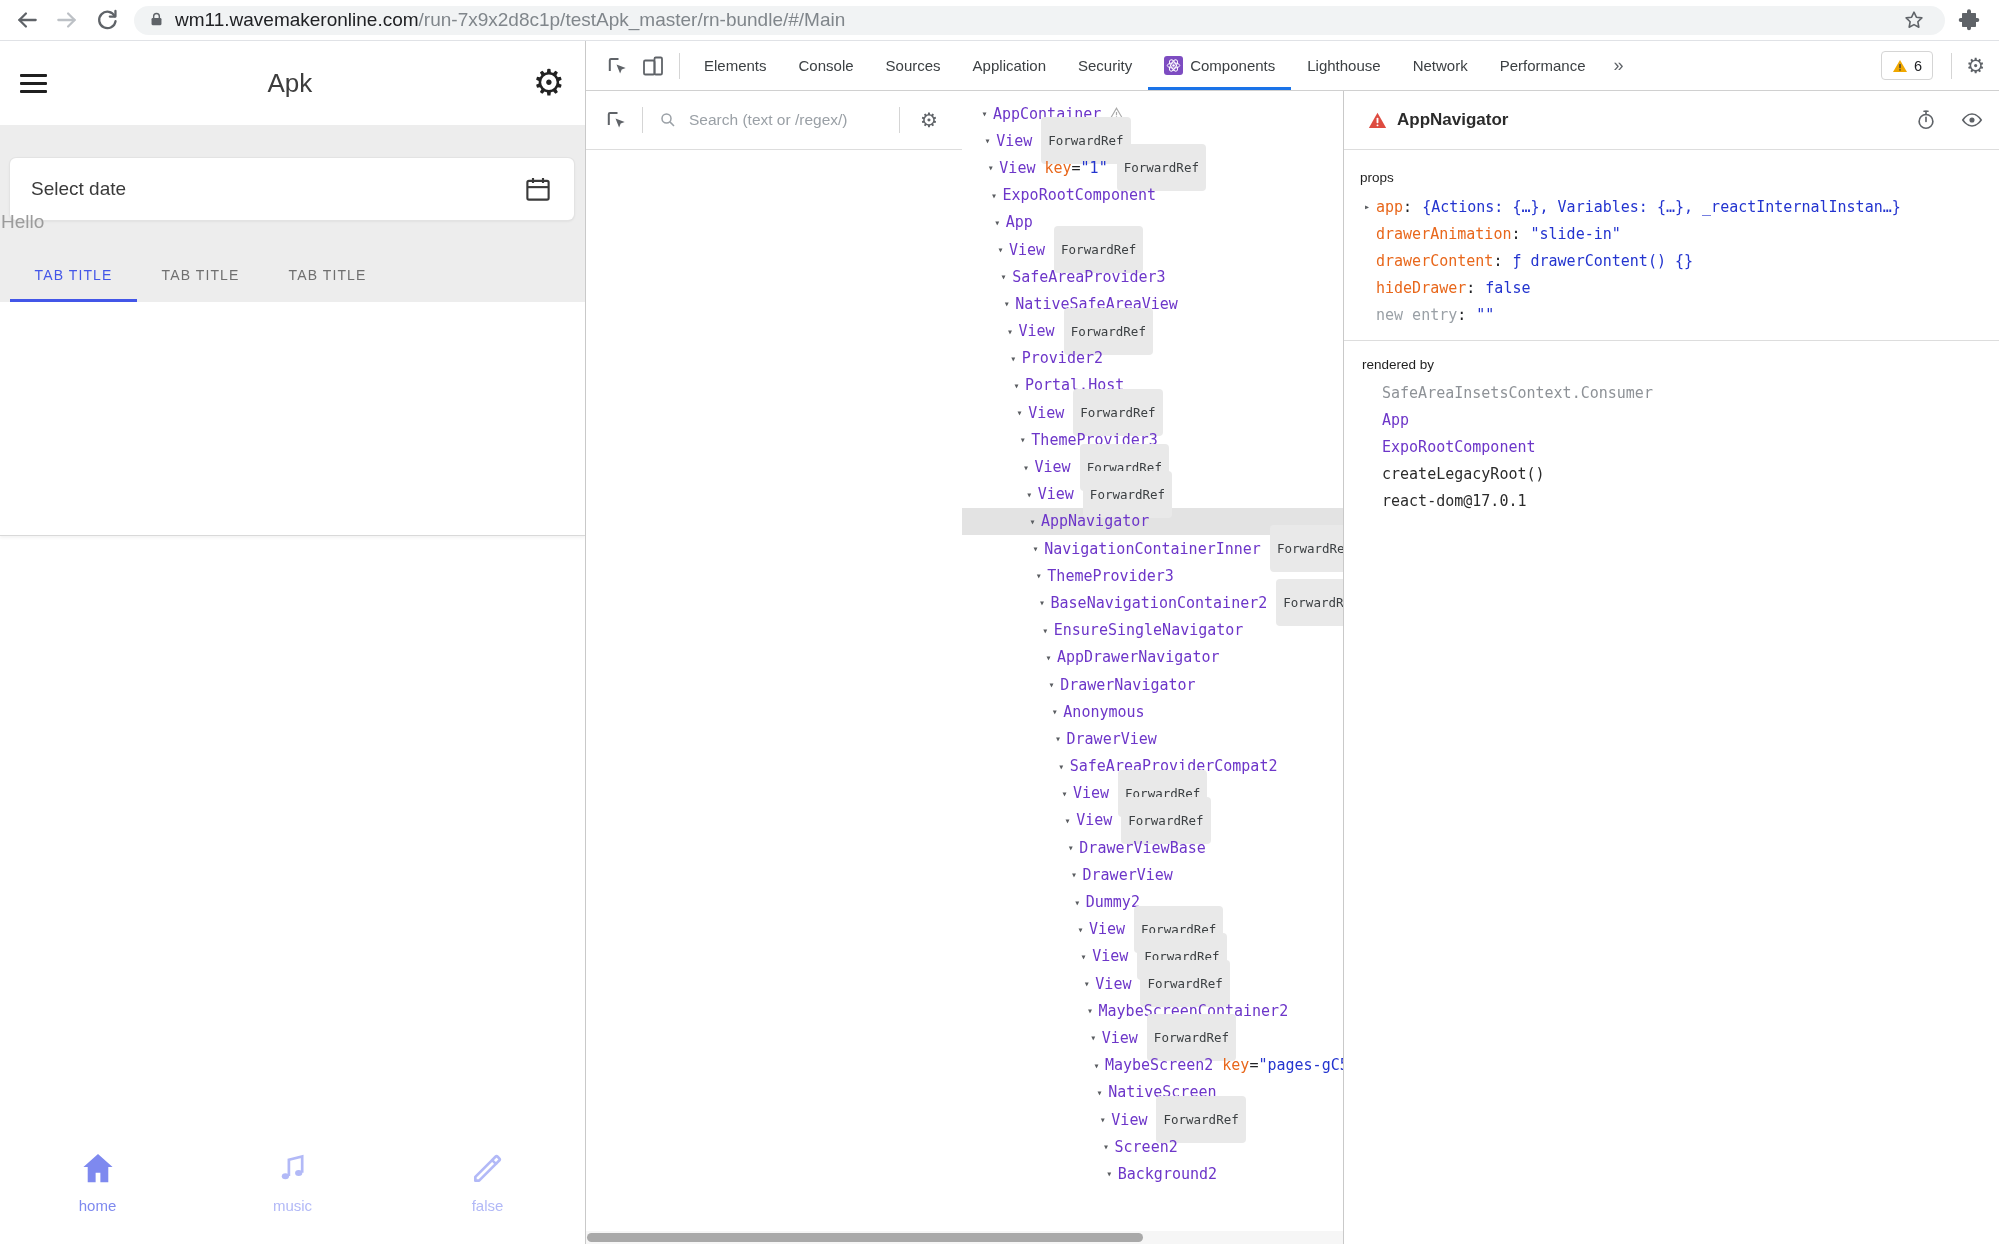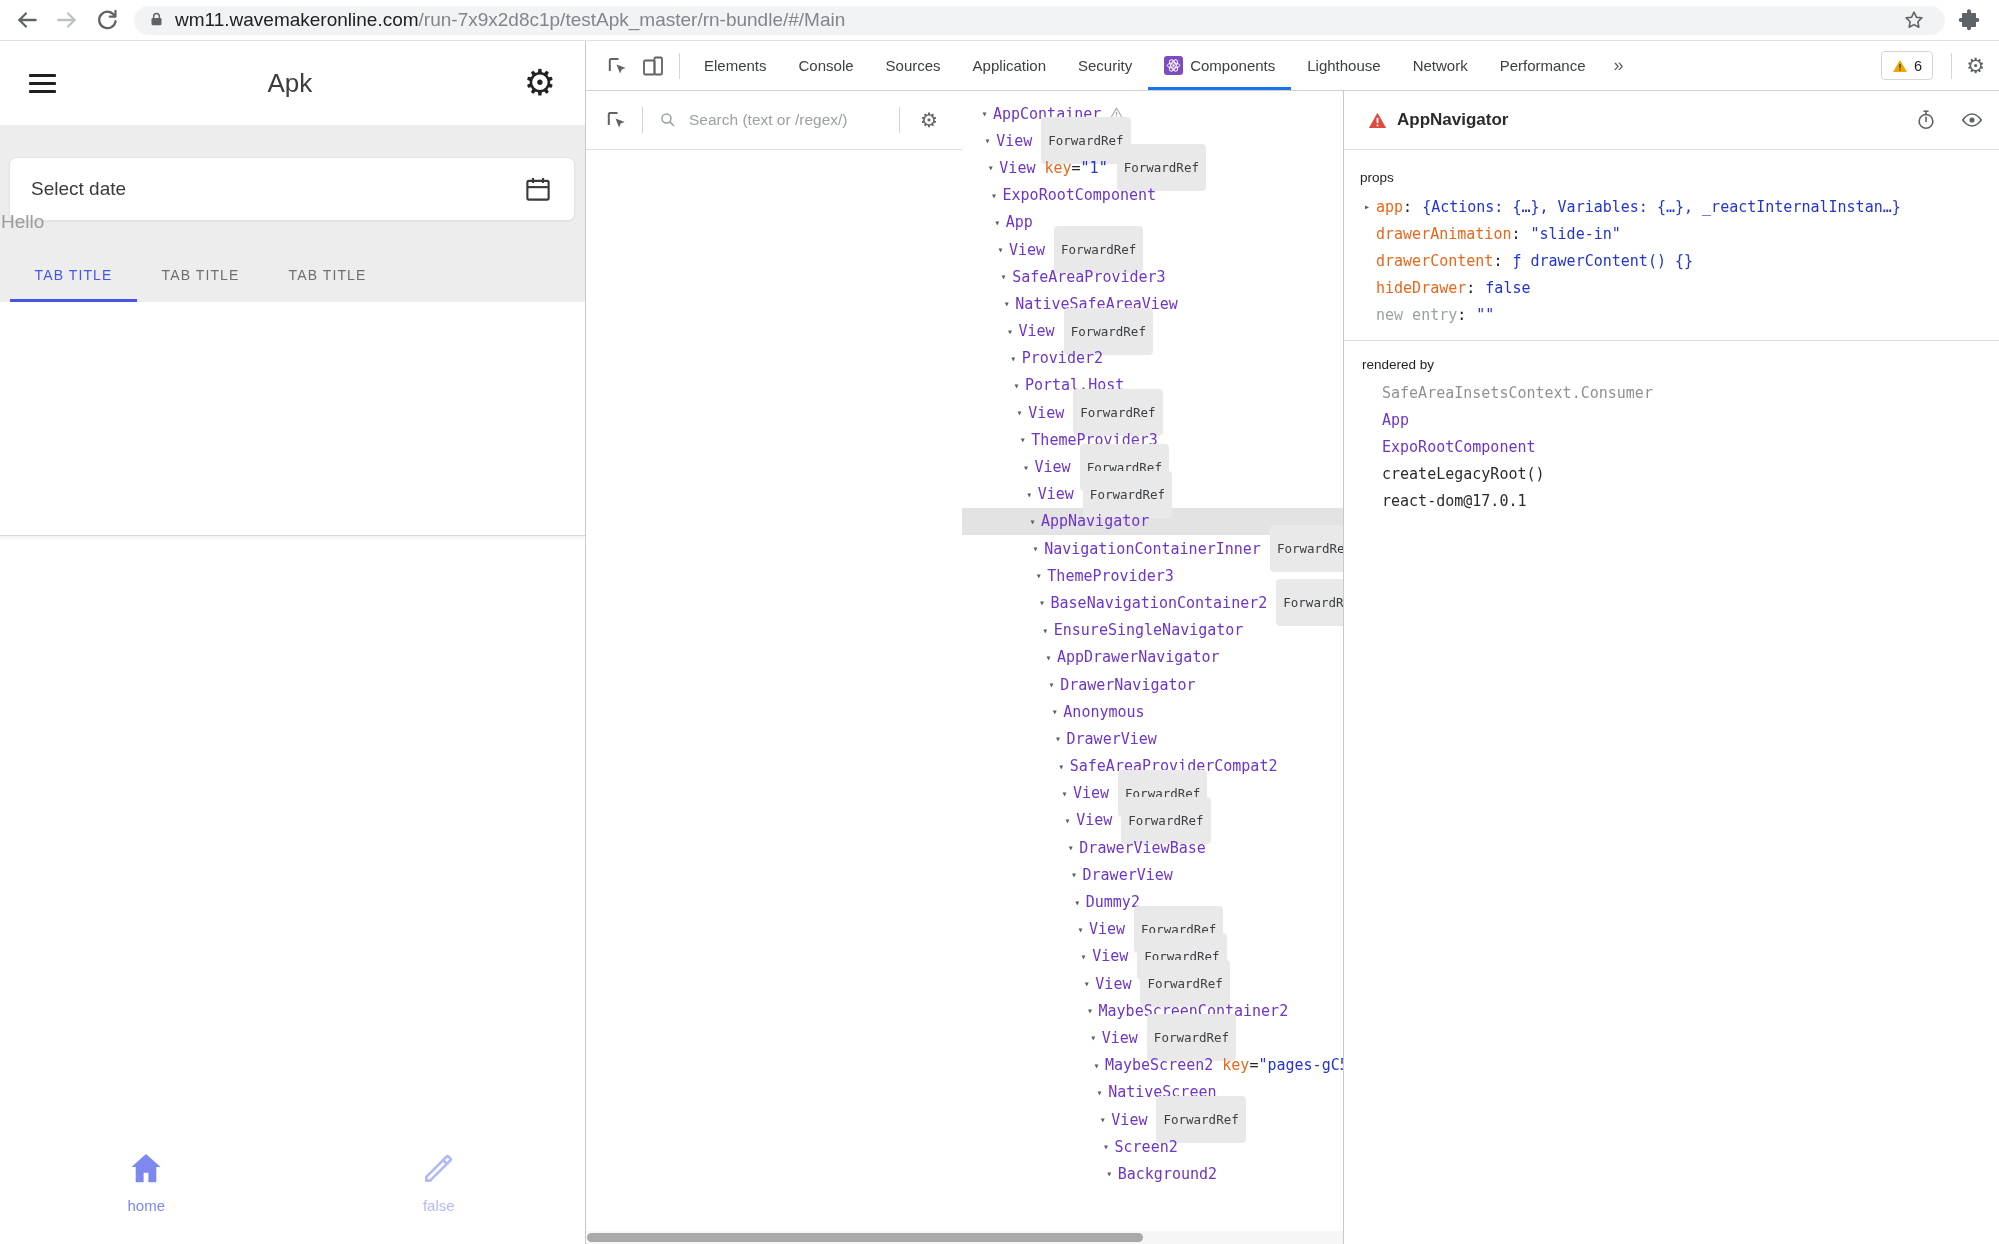--- a/index.html
+++ b/index.html
@@ -10,21 +10,21 @@
   .browser-bar{position:absolute;top:0;left:0;width:1999px;height:41px;background:#fff;border-bottom:1px solid #e0e2e6;display:flex;align-items:center;box-sizing:border-box;}
   .nav-btn{width:26px;height:26px;margin-left:14px;flex:none;}
   .url-pill{flex:1;height:29px;border-radius:15px;background:#f1f3f4;display:flex;align-items:center;margin:0 12px 0 14px;padding:0 12px 0 14px;min-width:0;}
   .url-text{font-size:19px;margin-left:10px;white-space:nowrap;overflow:hidden;}
   .url-domain{color:#202124;}
   .url-path{color:#80868b;}
   .pill-spacer{flex:1;}
   .ext-icon{width:24px;height:24px;margin-right:18px;flex:none;}
   
   .app-pane{position:absolute;top:41px;left:0;width:585px;height:1203px;background:#fff;overflow:hidden;}
-  .app-header{height:84px;display:flex;align-items:center;padding:0 29px;}
+  .app-header{height:84px;display:flex;align-items:center;padding:0 20px;}
   .hamburger{width:27px;height:19px;display:flex;flex-direction:column;justify-content:space-between;cursor:pointer;}
   .hamburger div{height:3px;background:#1f1f1f;border-radius:1px;}
   .app-title{flex:1;text-align:center;font-size:26px;color:#3d3d3d;}
   .app-gear{font-size:36px;color:#222;line-height:36px;}
   .app-gray{position:absolute;top:84px;left:0;right:0;height:177px;background:#ededed;}
   .date-card{position:absolute;left:10px;right:11px;top:33px;height:62px;background:#fff;border-radius:6px;box-shadow:0 0 0 1px #e3e3e3,0 1px 3px rgba(0,0,0,.10);display:flex;align-items:center;padding:0 21px;box-sizing:border-box;}
   .date-text{font-size:19px;color:#3a3a3a;flex:1;}
   .hello{position:absolute;left:1px;top:86px;font-size:19px;color:#9b9b9b;}
   .app-tabs{position:absolute;left:0;right:0;bottom:0;height:55px;display:flex;padding-left:10px;}
   .app-tab{width:127px;display:flex;align-items:center;justify-content:center;font-size:14px;letter-spacing:1.1px;color:#6f6f6f;cursor:pointer;}
@@ -173,20 +173,30 @@
         <div class="nav-item active">
           <span class="nav-icon">
             <svg viewBox="0 0 24 24" fill="currentColor">
               <path d="M12 3.2L2.8 11.4h2.7V21h5V15h3v6h5v-9.6h2.7z"></path>
             </svg>
           </span>
           <span class="nav-label">home</span>
         </div>
         <div class="nav-item inactive">
           <span class="nav-icon">
+            <svg viewBox="0 0 24 24" fill="none" stroke="currentColor" stroke-width="1.7">
+              <path d="M9.4 17V6.8l8.4-2.1V15"></path>
+              <ellipse cx="7.2" cy="17.2" rx="2.3" ry="1.9" fill="currentColor" stroke="none"></ellipse>
+              <ellipse cx="15.6" cy="15.2" rx="2.3" ry="1.9" fill="currentColor" stroke="none"></ellipse>
+            </svg>
+          </span>
+          <span class="nav-label">music</span>
+        </div>
+        <div class="nav-item inactive">
+          <span class="nav-icon">
             <svg viewBox="0 0 24 24" fill="none" stroke="currentColor" stroke-width="1.7" stroke-linejoin="round">
               <path d="M4 17.6V20h2.4L17 9.4 14.6 7z"></path>
               <path d="M14.6 7l2.1-2.1a1 1 0 0 1 1.4 0l1 1a1 1 0 0 1 0 1.4L17 9.4"></path>
             </svg>
           </span>
           <span class="nav-label">false</span>
         </div>
       </div>
   </div>
 

